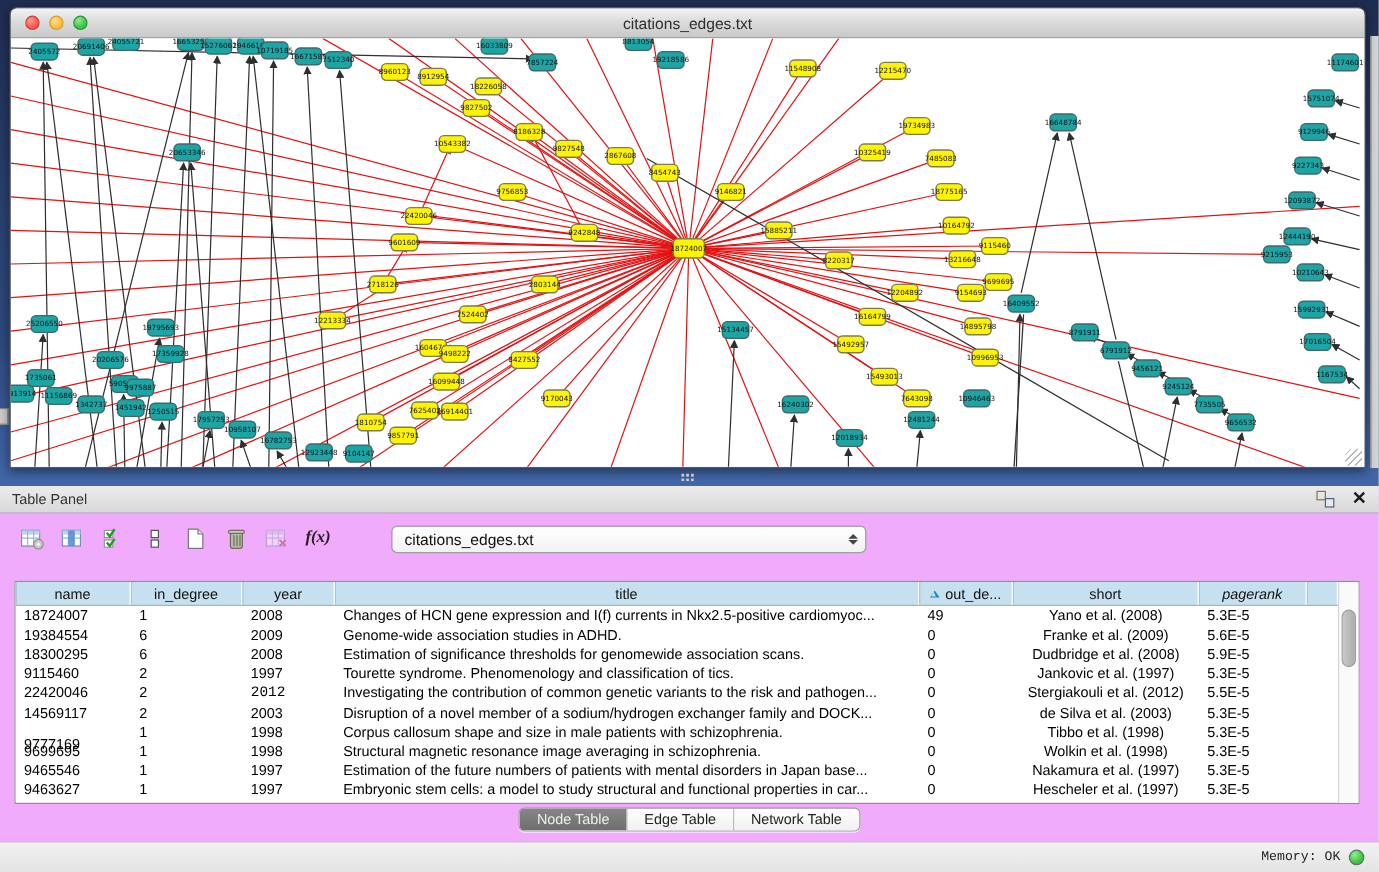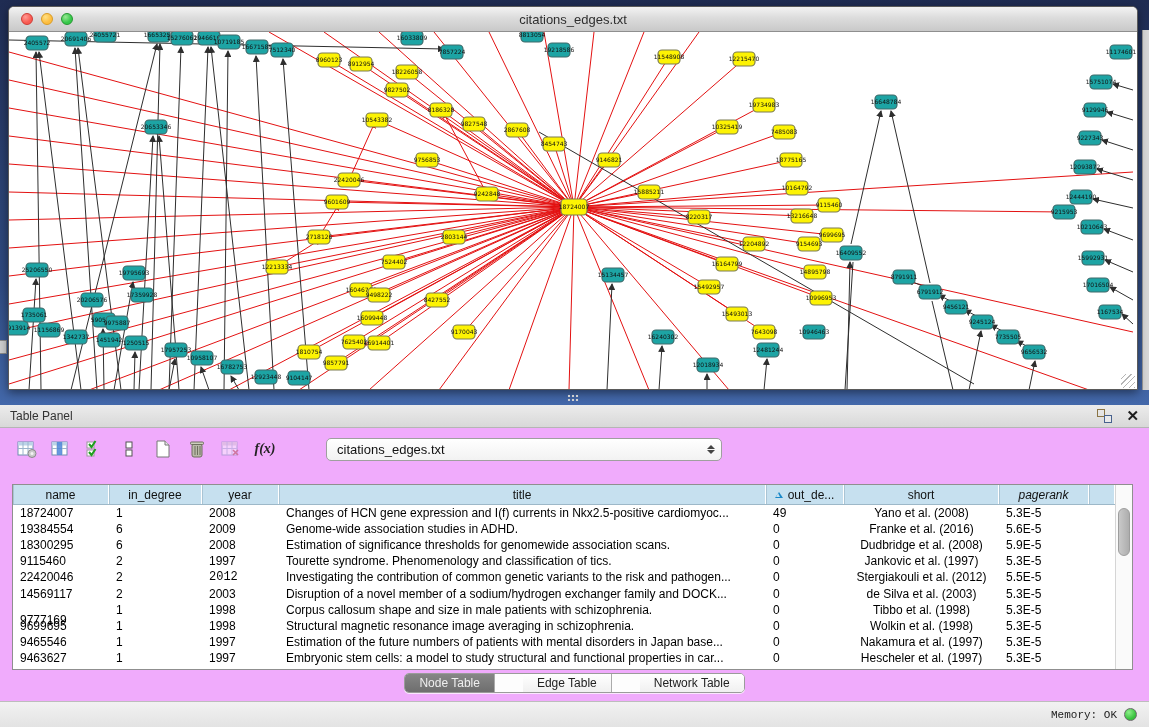--- a/index.html
+++ b/index.html
@@ -69,21 +69,21 @@
   .trow { display:flex; height:16.1px; align-items:center; background:#fff; }
   .td { font-size:12px; color:#000; white-space:nowrap; overflow:hidden; padding:0 4px; }
   .td.left { text-align:left; padding-left:7px; }
   .td.center { text-align:center; }
   .vscroll { width:17px; background:#fafafa; border-left:1px solid #d5d5d5; position:relative; }
   .vthumb { position:absolute; left:2px; top:23px; width:12px; height:48px; border-radius:7px;
     background:linear-gradient(90deg,#c9c9c9,#adadad); border:1px solid #9d9d9d; }
 
   .tabs-bar { position:absolute; left:0; top:268px; width:1149px; height:28px; display:flex; justify-content:center; }
   .seg { display:flex; height:20px; border:1px solid #9b9b9b; border-radius:5px; overflow:hidden;
-    background:#fdfdfd; box-shadow:0 1px 0 rgba(255,255,255,.7);gap:28px; }
+    background:#fdfdfd; box-shadow:0 1px 0 rgba(255,255,255,.7); }
   .seg .tab { font-size:12px; padding:0 14px; display:flex; align-items:center; color:#222; border-right:1px solid #ababab; background:linear-gradient(180deg,#ffffff,#f0f0f0); }
   .seg .tab:last-child { border-right:none; }
   .seg .tab.active { background:linear-gradient(180deg,#868686,#6e6e6e); color:#efefef; }
 
   
   .statusbar { position:absolute; left:0; top:701px; width:1149px; height:26px;
     background:linear-gradient(180deg,#f2f2f2,#e3e3e3); border-top:1px solid #bdbdbd;
     display:flex; align-items:center; justify-content:flex-end; padding-right:12px;font-family:Liberation Mono, monospace; }
   .mem-label { font-size:11px; color:#222; margin-right:7px; }
   .mem-dot { width:13px; height:13px; border-radius:50%;
@@ -792,21 +792,21 @@
             <div class="td left" style="width: 78px;">49</div>
             <div class="td center" style="width: 155px;">Yano et al. (2008)</div>
             <div class="td left" style="width: 90px;">5.3E-5</div>
           </div>
           <div class="trow">
             <div class="td left" style="width: 96px;">19384554</div>
             <div class="td left" style="width: 93px;">6</div>
             <div class="td left" style="width: 77px;">2009</div>
             <div class="td left" style="width: 487px;">Genome-wide association studies in ADHD.</div>
             <div class="td left" style="width: 78px;">0</div>
-            <div class="td center" style="width: 155px;">Franke et al. (2016)</div>
+            <div class="td center" style="width: 155px;">Franke et al. (2009)</div>
             <div class="td left" style="width: 90px;">5.6E-5</div>
           </div>
           <div class="trow">
             <div class="td left" style="width: 96px;">18300295</div>
             <div class="td left" style="width: 93px;">6</div>
             <div class="td left" style="width: 77px;">2008</div>
             <div class="td left" style="width: 487px;">Estimation of significance thresholds for genomewide association scans.</div>
             <div class="td left" style="width: 78px;">0</div>
             <div class="td center" style="width: 155px;">Dudbridge et al. (2008)</div>
             <div class="td left" style="width: 90px;">5.9E-5</div>

